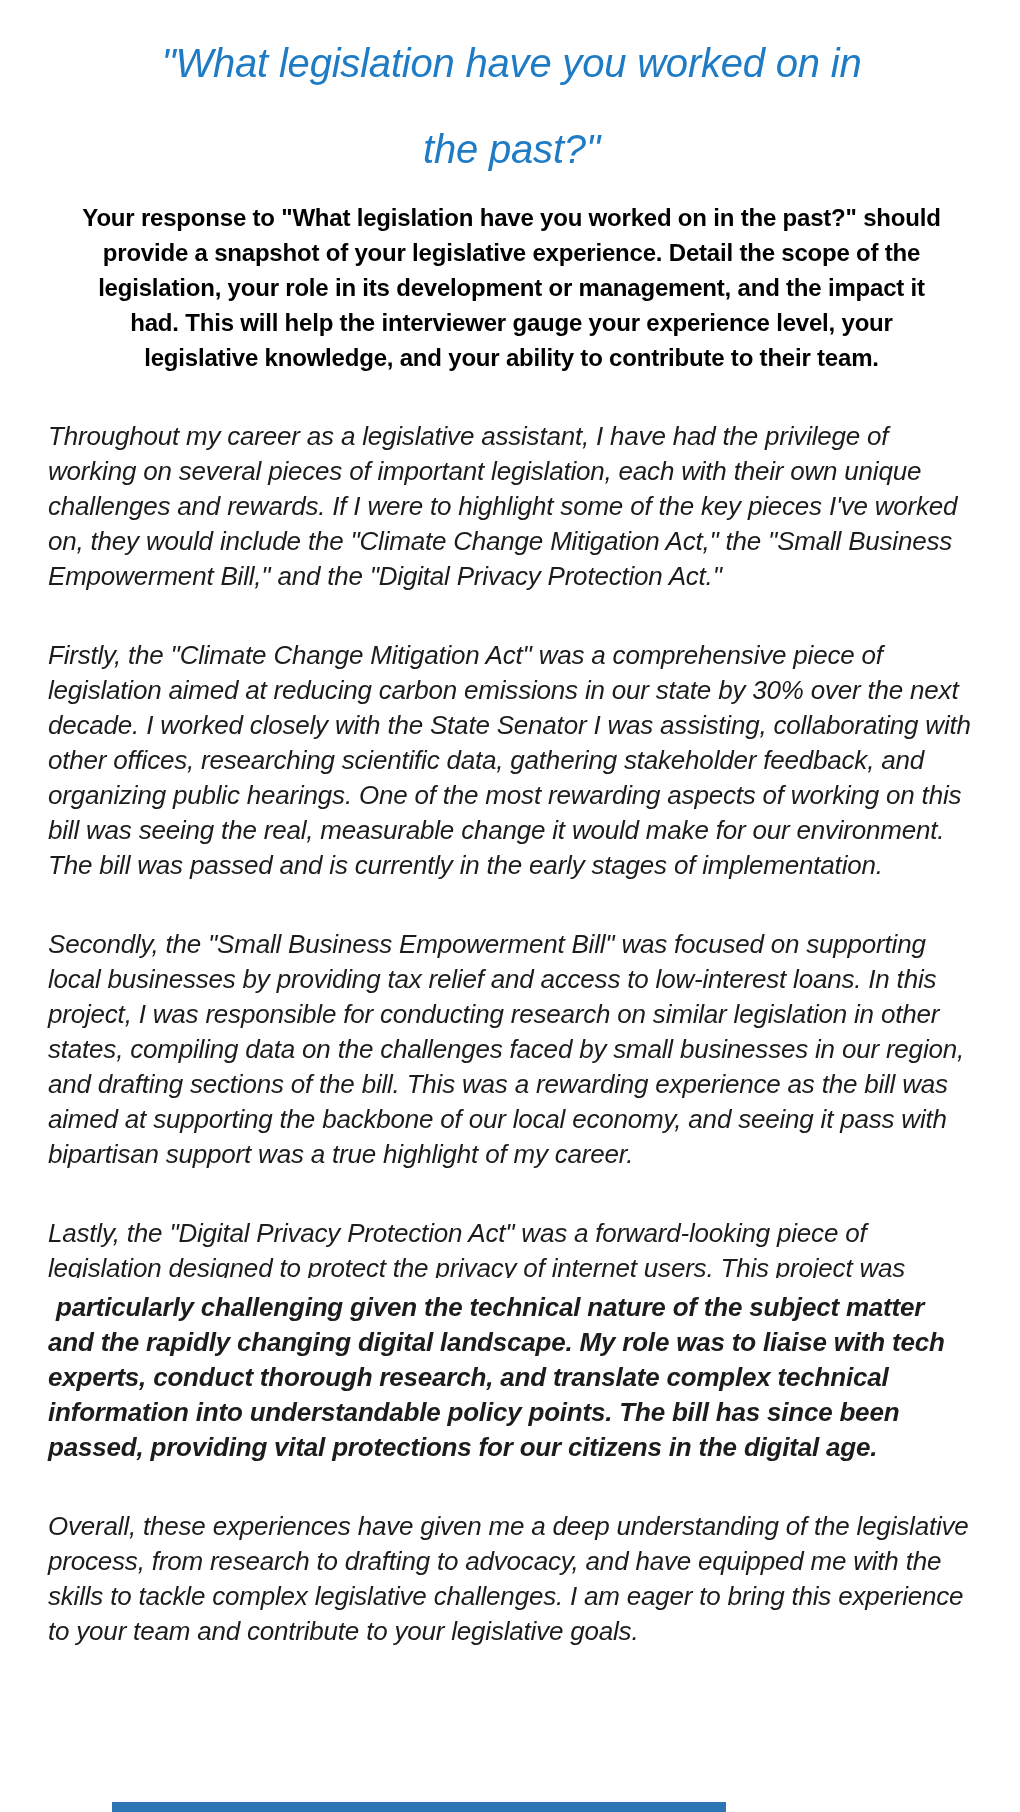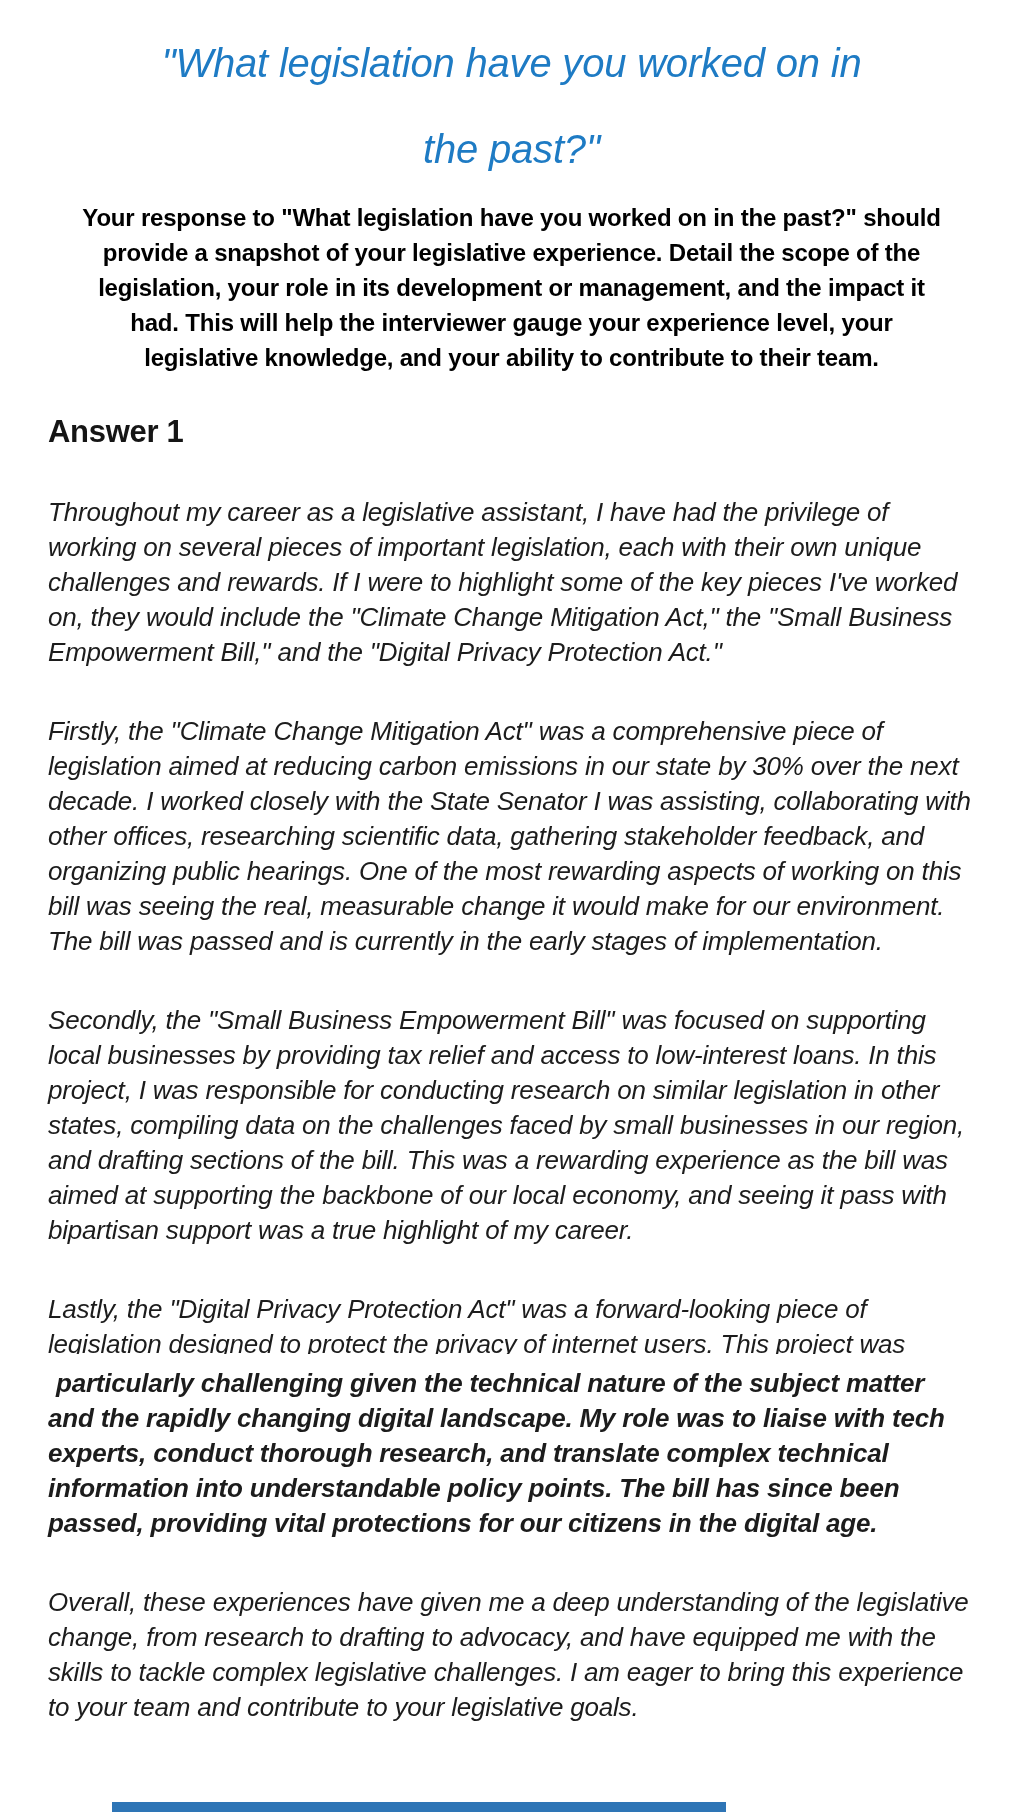--- a/index.html
+++ b/index.html
@@ -80,29 +80,28 @@
 </style>
 </head>
 <body>
 
 <div class="page">
 
   <h1 class="doc-title">"What legislation have you worked on in the past?"</h1>
 
   <p class="intro">Your response to "What legislation have you worked on in the past?" should provide a snapshot of your legislative experience. Detail the scope of the legislation, your role in its development or management, and the impact it had. This will help the interviewer gauge your experience level, your legislative knowledge, and your ability to contribute to their team.</p>
 
-  <h2 class="answer-heading">Answer 1</h2>
 
   <p class="body-para">Throughout my career as a legislative assistant, I have had the privilege of working on several pieces of important legislation, each with their own unique challenges and rewards. If I were to highlight some of the key pieces I've worked on, they would include the "Climate Change Mitigation Act," the "Small Business Empowerment Bill," and the "Digital Privacy Protection Act."</p>
 
   <p class="body-para">Firstly, the "Climate Change Mitigation Act" was a comprehensive piece of legislation aimed at reducing carbon emissions in our state by 30% over the next decade. I worked closely with the State Senator I was assisting, collaborating with other offices, researching scientific data, gathering stakeholder feedback, and organizing public hearings. One of the most rewarding aspects of working on this bill was seeing the real, measurable change it would make for our environment. The bill was passed and is currently in the early stages of implementation.</p>
 
   <p class="body-para">Secondly, the "Small Business Empowerment Bill" was focused on supporting local businesses by providing tax relief and access to low-interest loans. In this project, I was responsible for conducting research on similar legislation in other states, compiling data on the challenges faced by small businesses in our region, and drafting sections of the bill. This was a rewarding experience as the bill was aimed at supporting the backbone of our local economy, and seeing it pass with bipartisan support was a true highlight of my career.</p>
 
   <p class="body-para clipped">Lastly, the "Digital Privacy Protection Act" was a forward-looking piece of legislation designed to protect the privacy of internet users. This project was</p>
 
   <p class="body-para after-break">particularly challenging given the technical nature of the subject matter and the rapidly changing digital landscape. My role was to liaise with tech experts, conduct thorough research, and translate complex technical information into understandable policy points. The bill has since been passed, providing vital protections for our citizens in the digital age.</p>
 
-  <p class="body-para">Overall, these experiences have given me a deep understanding of the legislative change, from research to drafting to advocacy, and have equipped me with the skills to tackle complex legislative challenges. I am eager to bring this experience to your team and contribute to your legislative goals.</p>
+  <p class="body-para">Overall, these experiences have given me a deep understanding of the legislative process, from research to drafting to advocacy, and have equipped me with the skills to tackle complex legislative challenges. I am eager to bring this experience to your team and contribute to your legislative goals.</p>
 
 </div>
 
 <div class="bottom-bar"></div>
 
 </body></html>

